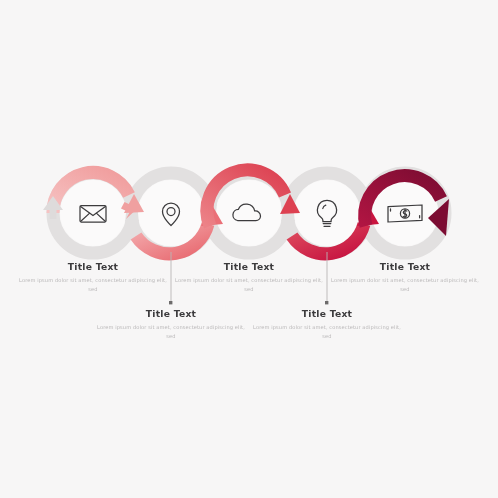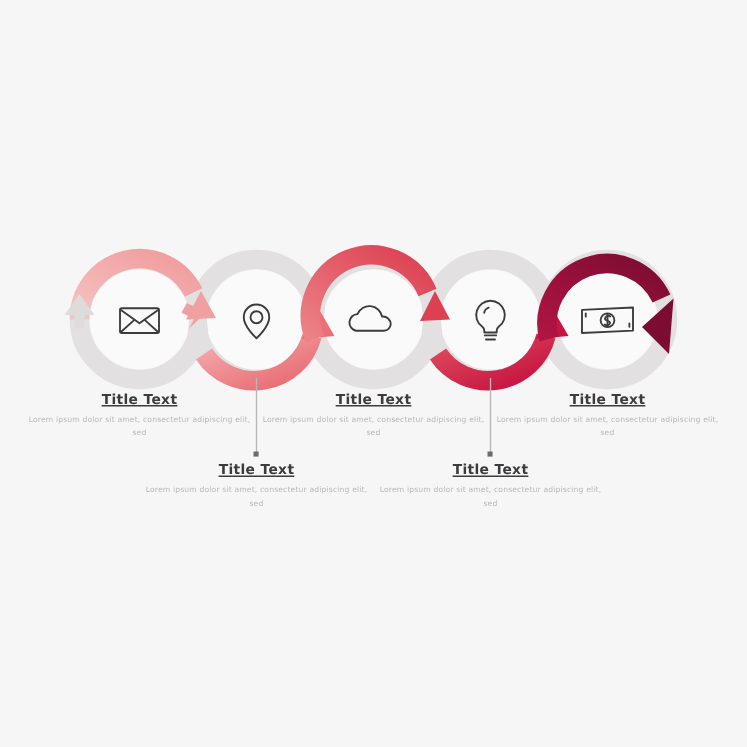--- a/index.html
+++ b/index.html
@@ -30,21 +30,20 @@
     text-align: center;
     width: 150px;
   }
   .title {
     font-size: 9.2px;
     font-weight: bold;
     color: #3c3b3d;
     letter-spacing: 0.25px;
     margin: 0 0 5px 0;
     line-height: 1;
-    text-decoration: underline;
   }
   .desc {
     font-size: 5.1px;
     color: #b9b7b8;
     line-height: 1.75;
     margin: 0;
     letter-spacing: 0.1px;
   }
 </style>
 </head>

